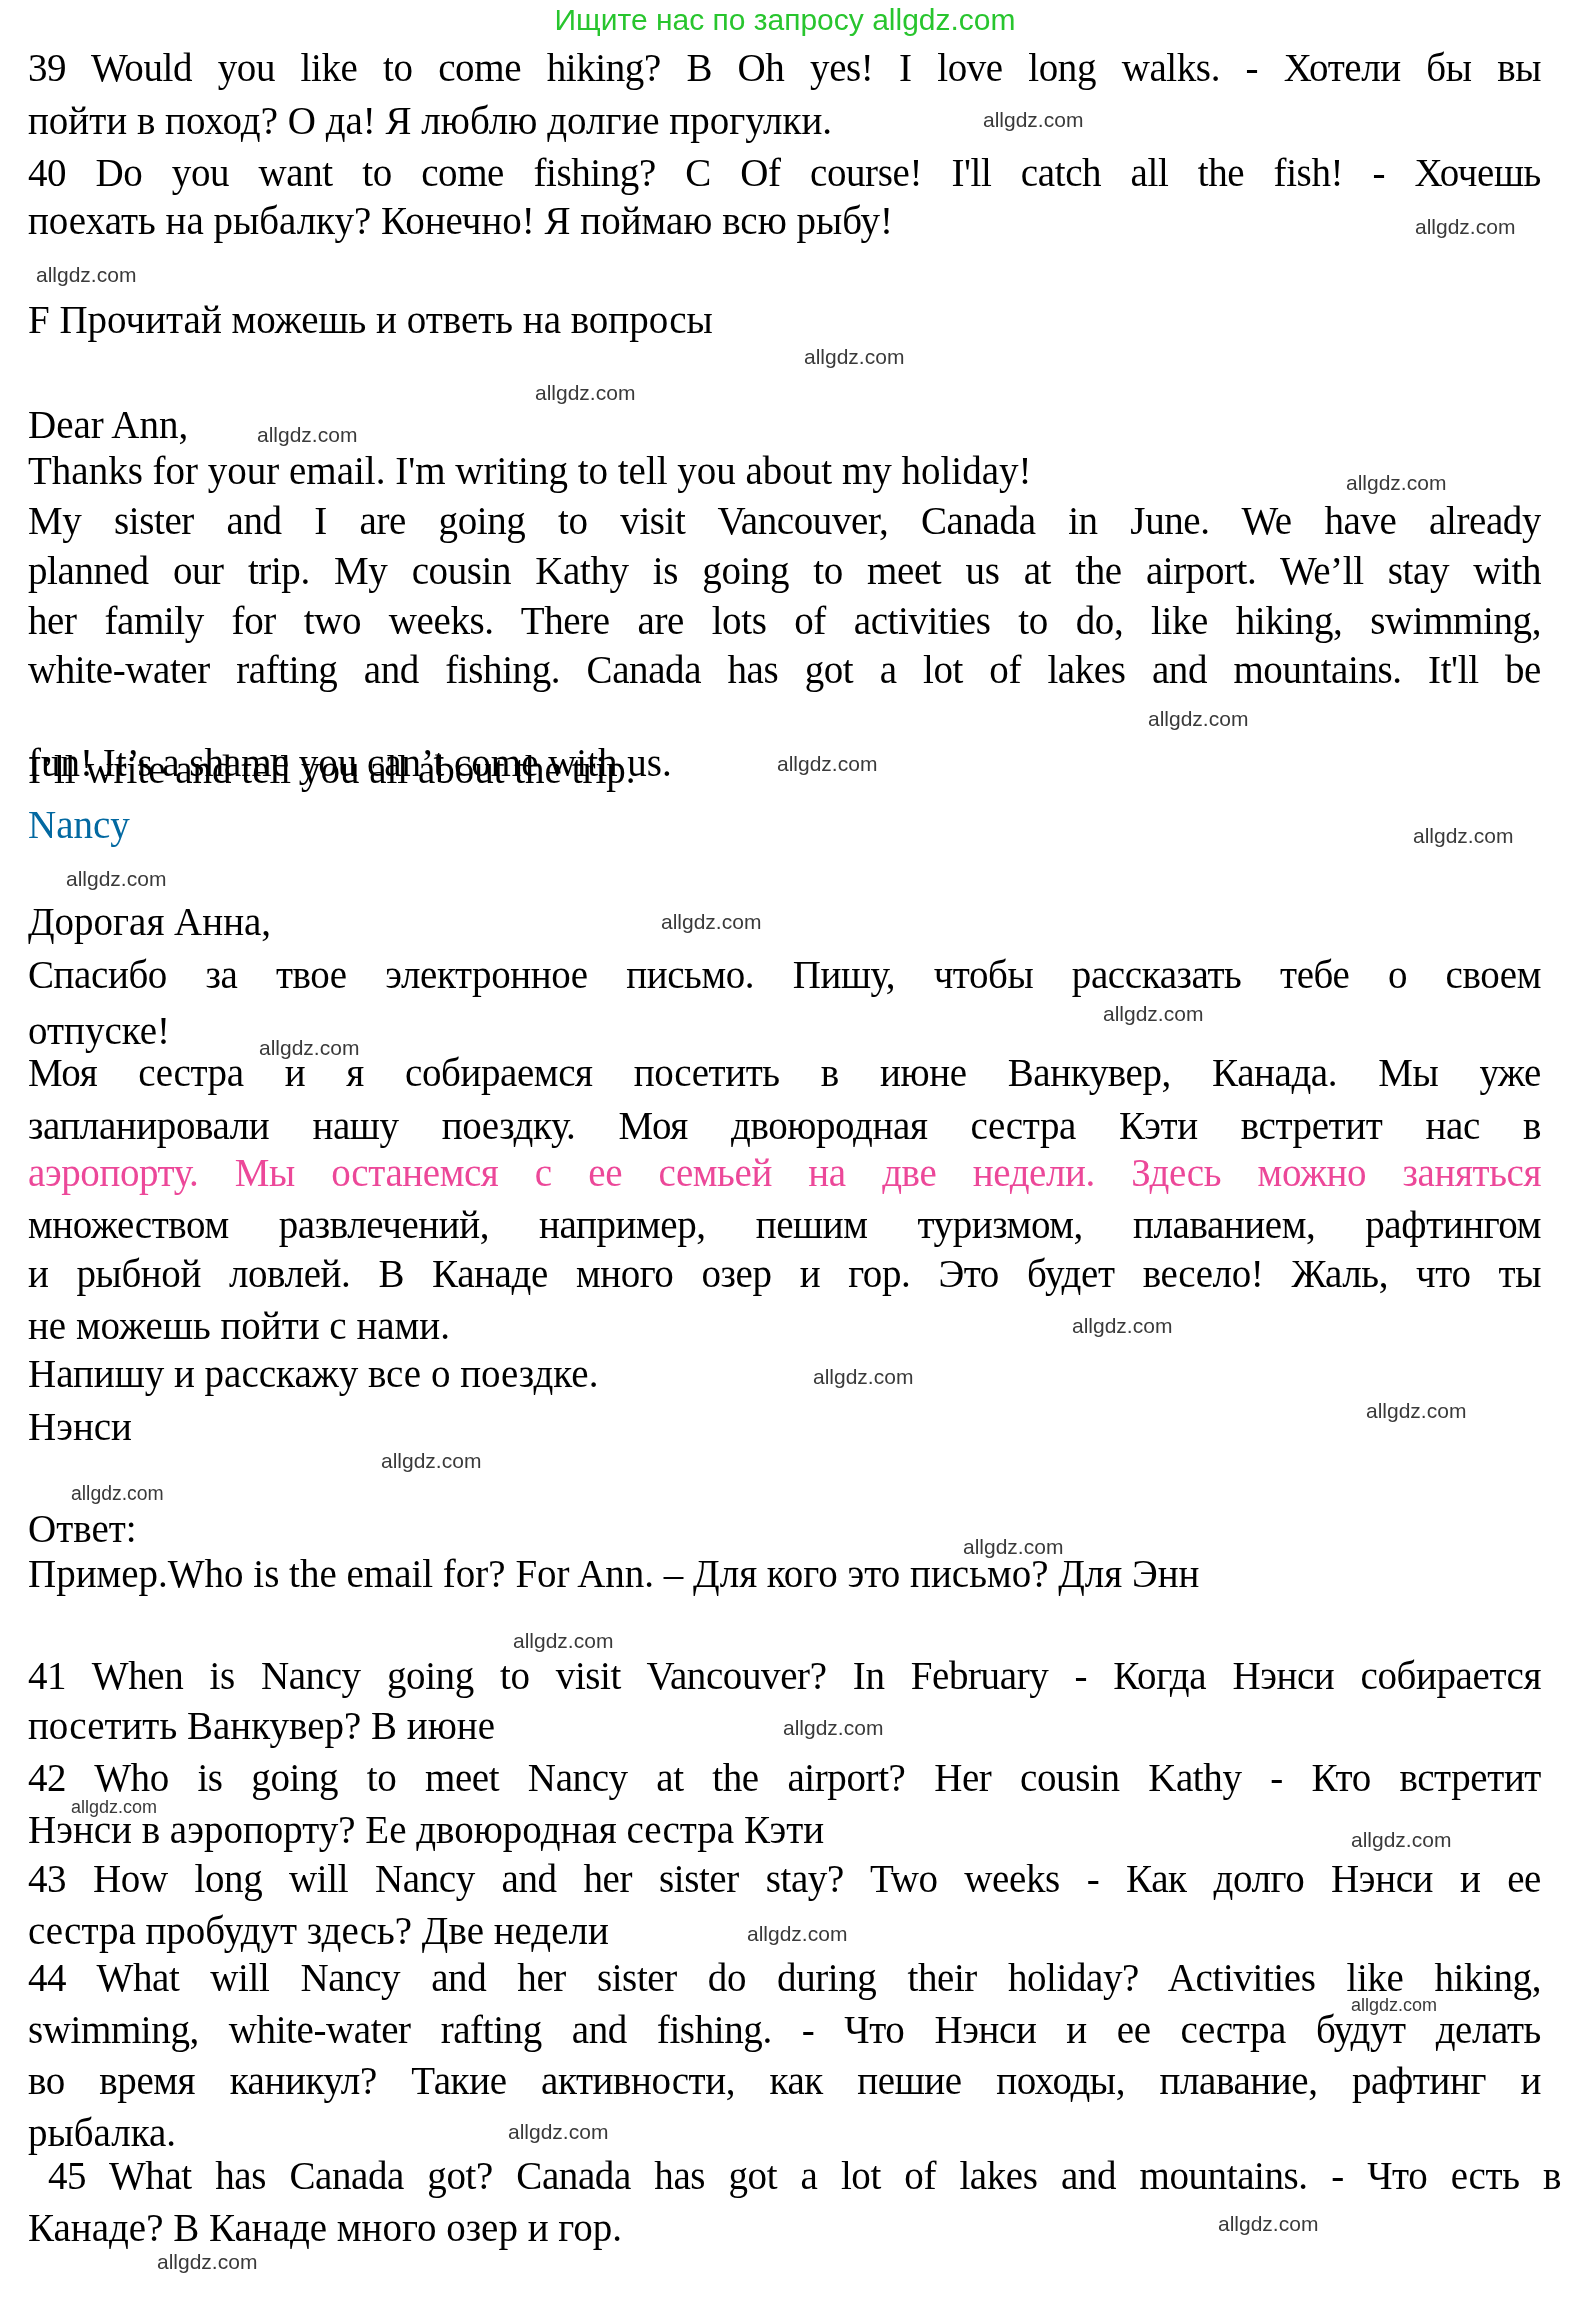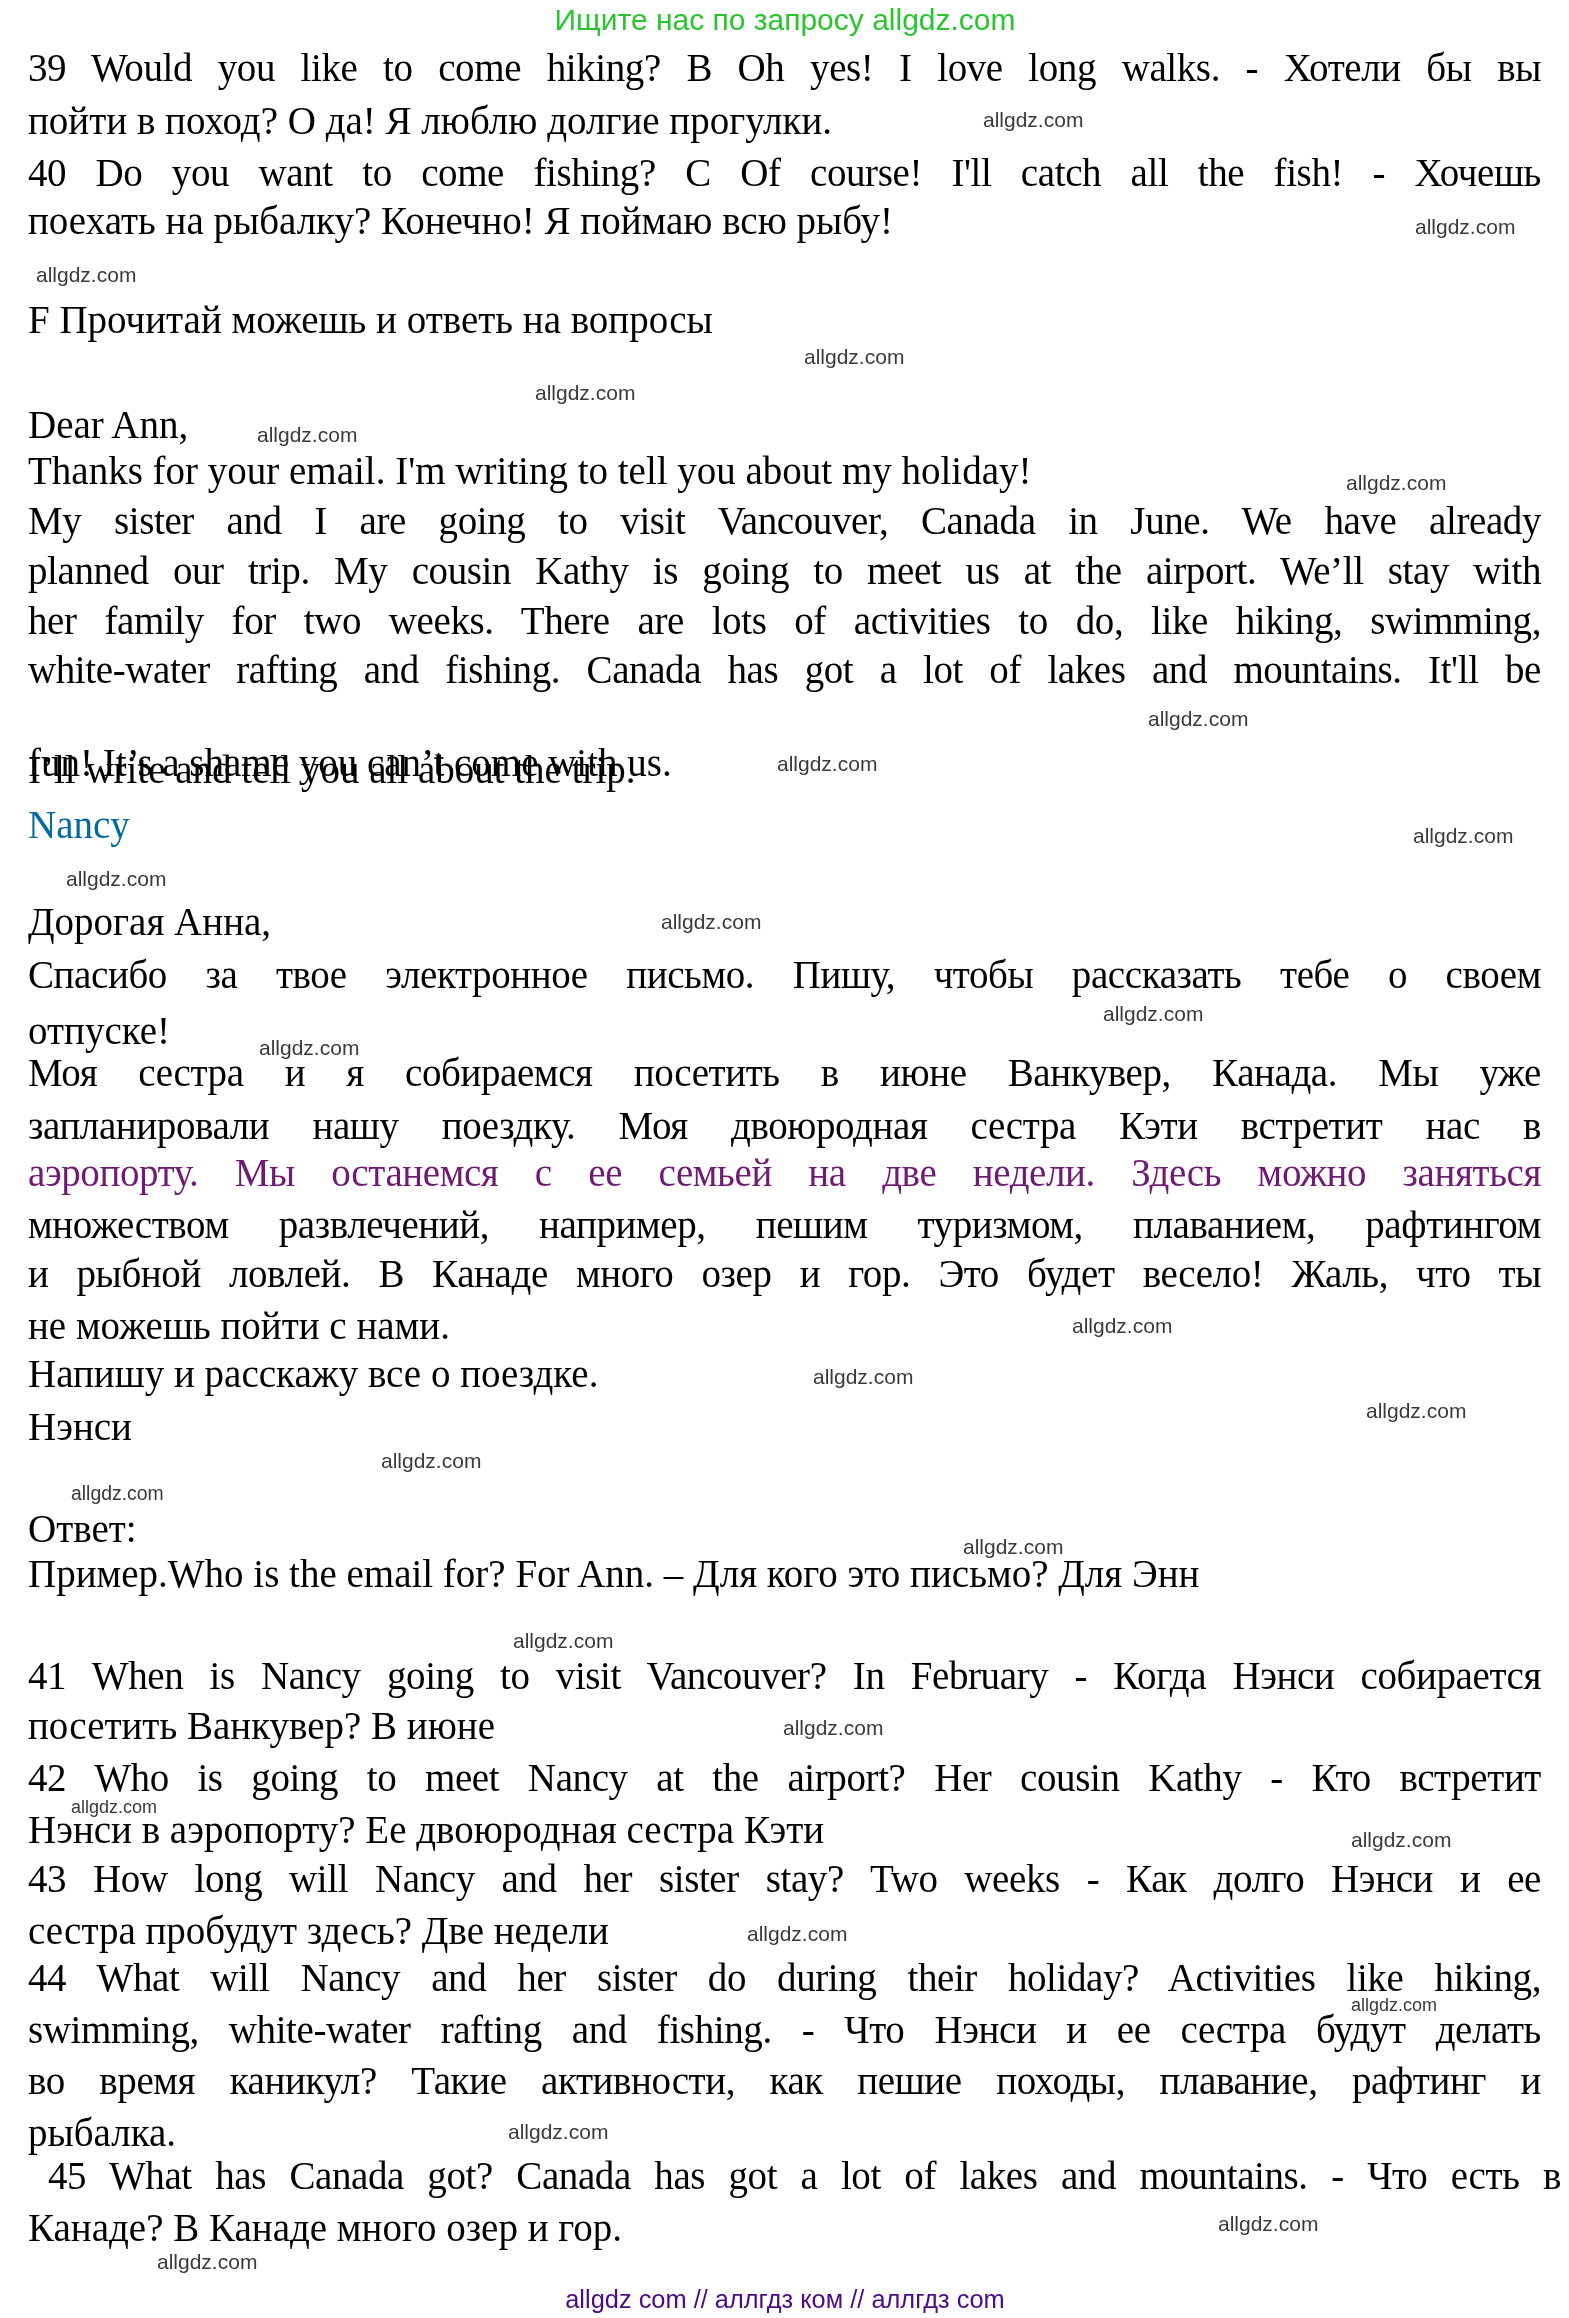--- a/index.html
+++ b/index.html
@@ -73,21 +73,21 @@
       <div class="text-line justify" style="top: 598px; color: rgb(0, 0, 0);">her family for two weeks. There are lots of activities to do, like hiking, swimming,</div>
       <div class="text-line justify" style="top: 647px; color: rgb(0, 0, 0);">white-water rafting and fishing. Canada has got a lot of lakes and mountains. It'll be</div>
       <div class="text-line" style="top: 740px; color: rgb(0, 0, 0);">fun! It’s a shame you can’t come with us.</div>
       <div class="text-line" style="top: 747px; color: rgb(0, 0, 0);">I’ll write and tell you all about the trip.</div>
       <div class="text-line" style="top: 802px; color: #0369a1;">Nancy</div>
       <div class="text-line" style="top: 899px; color: rgb(0, 0, 0);">Дорогая Анна,</div>
       <div class="text-line justify" style="top: 952px; color: rgb(0, 0, 0);">Спасибо за твое электронное письмо. Пишу, чтобы рассказать тебе о своем</div>
       <div class="text-line" style="top: 1008px; color: rgb(0, 0, 0);">отпуске!</div>
       <div class="text-line justify" style="top: 1050px; color: rgb(0, 0, 0);">Моя сестра и я собираемся посетить в июне Ванкувер, Канада. Мы уже</div>
       <div class="text-line justify" style="top: 1103px; color: rgb(0, 0, 0);">запланировали нашу поездку. Моя двоюродная сестра Кэти встретит нас в</div>
-      <div class="text-line justify" style="top: 1150px; color: #701a75;">аэропорту. Мы останемся с ее семьей на две недели. Здесь можно заняться</div>
+      <div class="text-line justify" style="top: 1150px; color: #ec4899;">аэропорту. Мы останемся с ее семьей на две недели. Здесь можно заняться</div>
       <div class="text-line justify" style="top: 1202px; color: rgb(0, 0, 0);">множеством развлечений, например, пешим туризмом, плаванием, рафтингом</div>
       <div class="text-line justify" style="top: 1251px; color: rgb(0, 0, 0);">и рыбной ловлей. В Канаде много озер и гор. Это будет весело! Жаль, что ты</div>
       <div class="text-line" style="top: 1303px; color: rgb(0, 0, 0);">не можешь пойти с нами.</div>
       <div class="text-line" style="top: 1351px; color: rgb(0, 0, 0);">Напишу и расскажу все о поездке.</div>
       <div class="text-line" style="top: 1404px; color: rgb(0, 0, 0);">Нэнси</div>
       <div class="text-line" style="top: 1506px; color: rgb(0, 0, 0);">Ответ:</div>
       <div class="text-line" style="top: 1551px; color: rgb(0, 0, 0);">Пример.Who is the email for? For Ann. – Для кого это письмо? Для Энн</div>
       <div class="text-line justify" style="top: 1653px; color: rgb(0, 0, 0);">41 When is Nancy going to visit Vancouver? In February - Когда Нэнси собирается</div>
       <div class="text-line" style="top: 1703px; color: rgb(0, 0, 0);">посетить Ванкувер? В июне</div>
       <div class="text-line justify" style="top: 1755px; color: rgb(0, 0, 0);">42 Who is going to meet Nancy at the airport? Her cousin Kathy - Кто встретит</div>
@@ -127,15 +127,14 @@
       <div class="wm" style="left: 783px; top: 1716px; font-size: 21px; color: rgb(58, 58, 58);">allgdz.com</div>
       <div class="wm" style="left: 71px; top: 1798px; font-size: 18px; color: rgb(58, 58, 58);">allgdz.com</div>
       <div class="wm" style="left: 1351px; top: 1828px; font-size: 21px; color: rgb(58, 58, 58);">allgdz.com</div>
       <div class="wm" style="left: 747px; top: 1922px; font-size: 21px; color: rgb(58, 58, 58);">allgdz.com</div>
       <div class="wm" style="left: 1351px; top: 1996px; font-size: 18px; color: rgb(58, 58, 58);">allgdz.com</div>
       <div class="wm" style="left: 508px; top: 2120px; font-size: 21px; color: rgb(58, 58, 58);">allgdz.com</div>
       <div class="wm" style="left: 1218px; top: 2212px; font-size: 21px; color: rgb(58, 58, 58);">allgdz.com</div>
       <div class="wm" style="left: 157px; top: 2250px; font-size: 21px; color: rgb(58, 58, 58);">allgdz.com</div>
     </div>
 
-  <div class="footer-line" style="color: rgb(75, 12, 134); top: 2284px;">allgdz com  //  аллгдз ком  //  аллгдз com</div>
 </div>
 
 
 </body></html>

